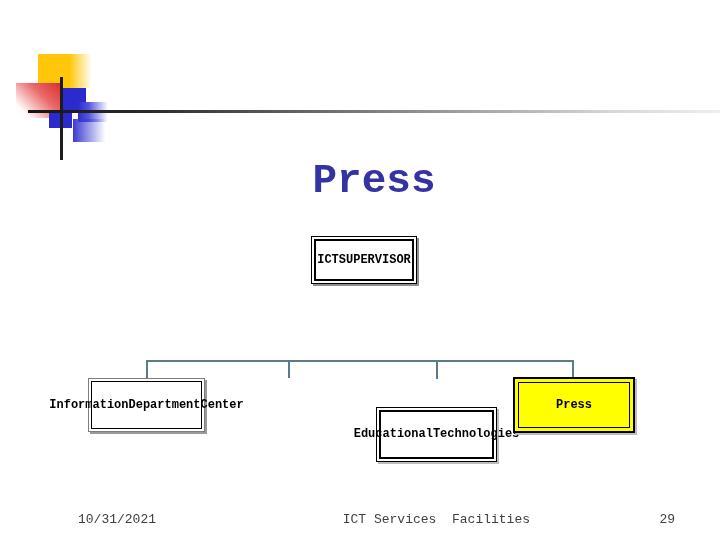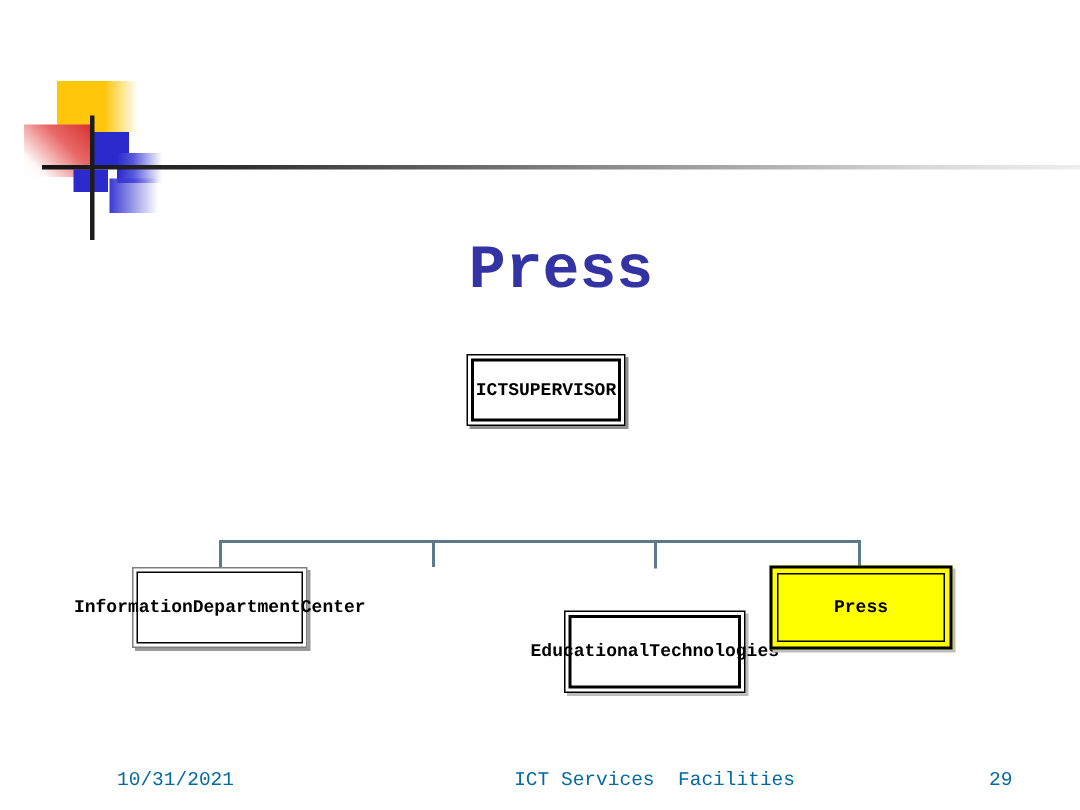--- a/index.html
+++ b/index.html
@@ -52,21 +52,21 @@
 
   
   .conn{position:absolute;background:#5B7B8C;}
   .conn-h{left:146px;top:360px;width:428px;height:2px;}
   .conn-d1{left:146px;top:360px;width:2px;height:19px;}
   .conn-d2{left:288px;top:360px;width:2px;height:18px;}
   .conn-d3{left:436px;top:360px;width:2px;height:19px;}
   .conn-d4{left:572px;top:360px;width:2px;height:18px;}
 
   
-  .footer-item{position:absolute;top:512px;font-size:13px;color:#0369a1;}
+  .footer-item{position:absolute;top:512px;font-size:13px;color:#404040;}
   .footer-date{left:78px;}
   .footer-center{left:230px;width:300px;text-align:right;white-space:pre;}
   .footer-page{right:45px;text-align:right;}
 </style>
 </head>
 <body>
 
 <div class="slide">
 
   <div>

